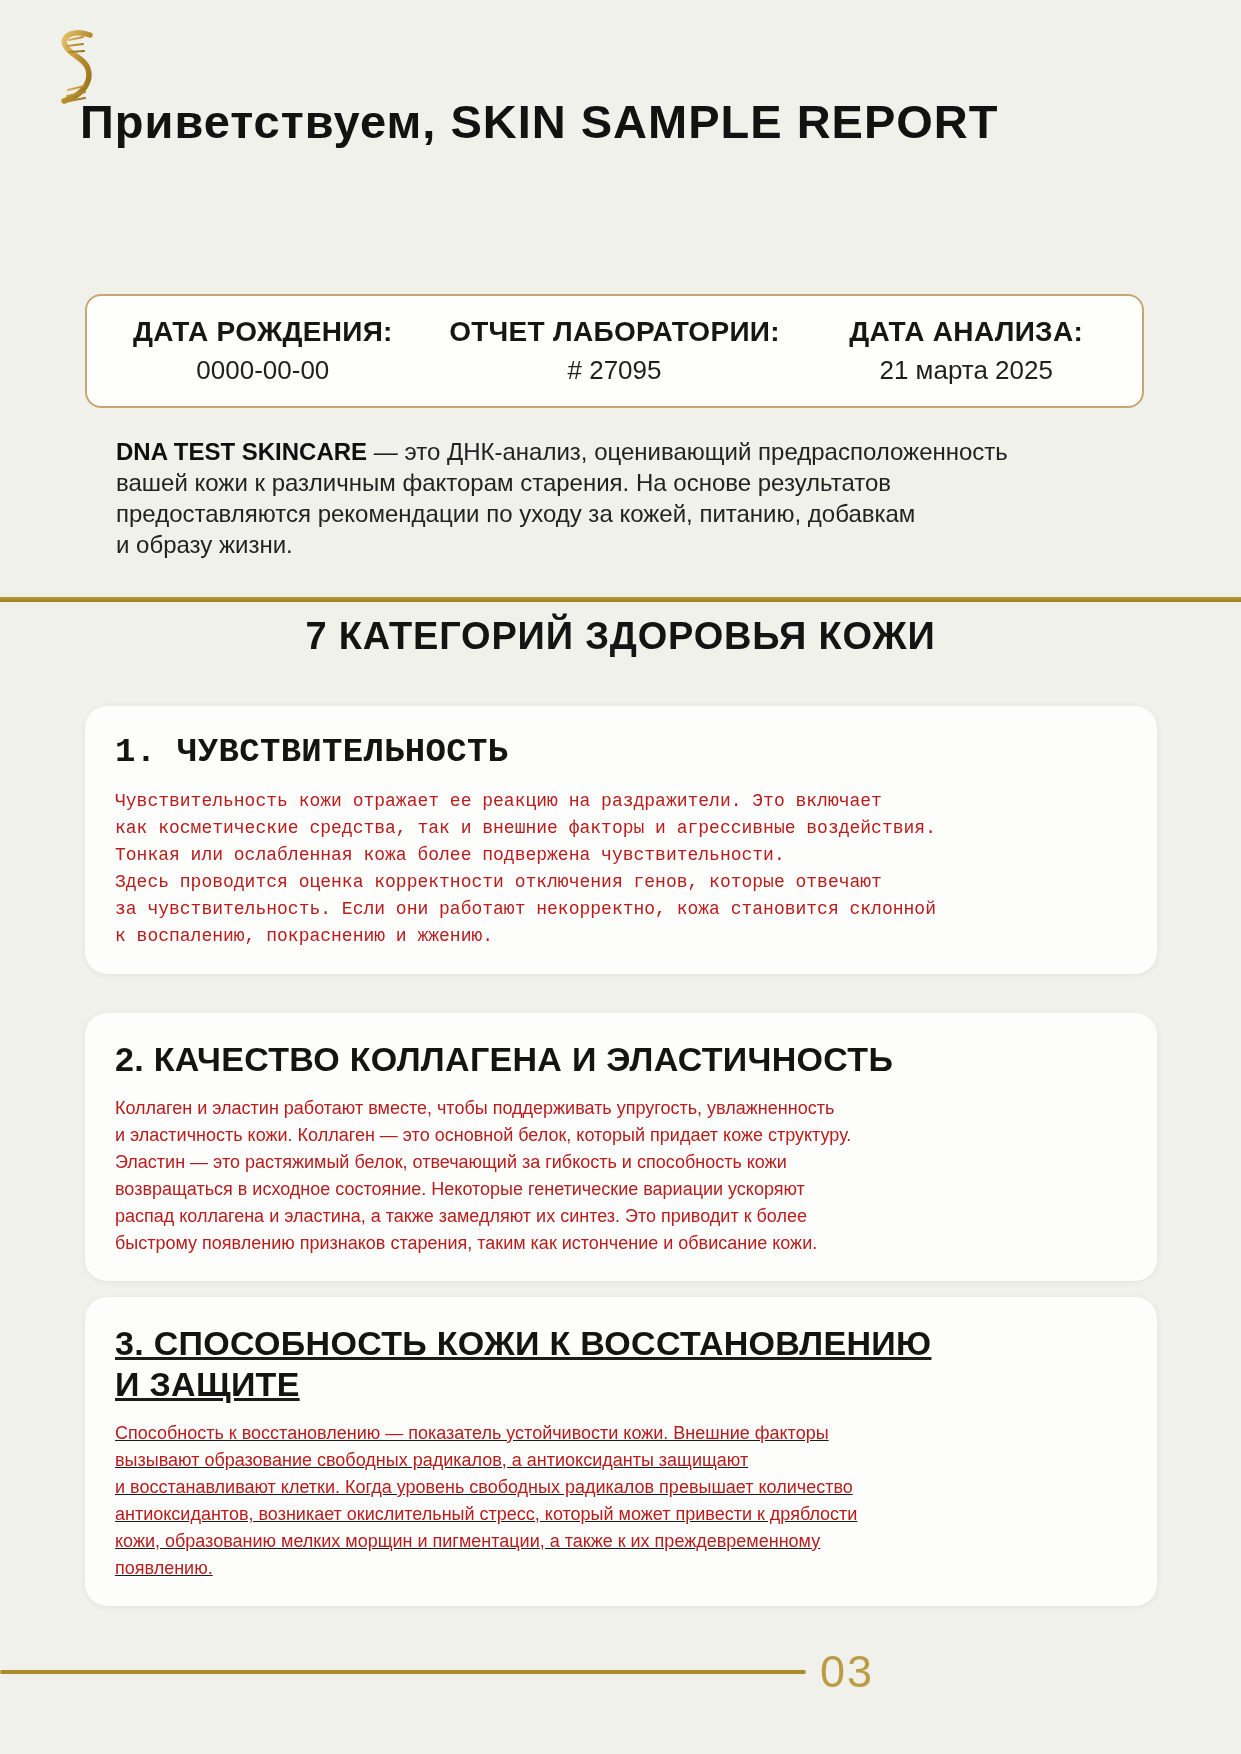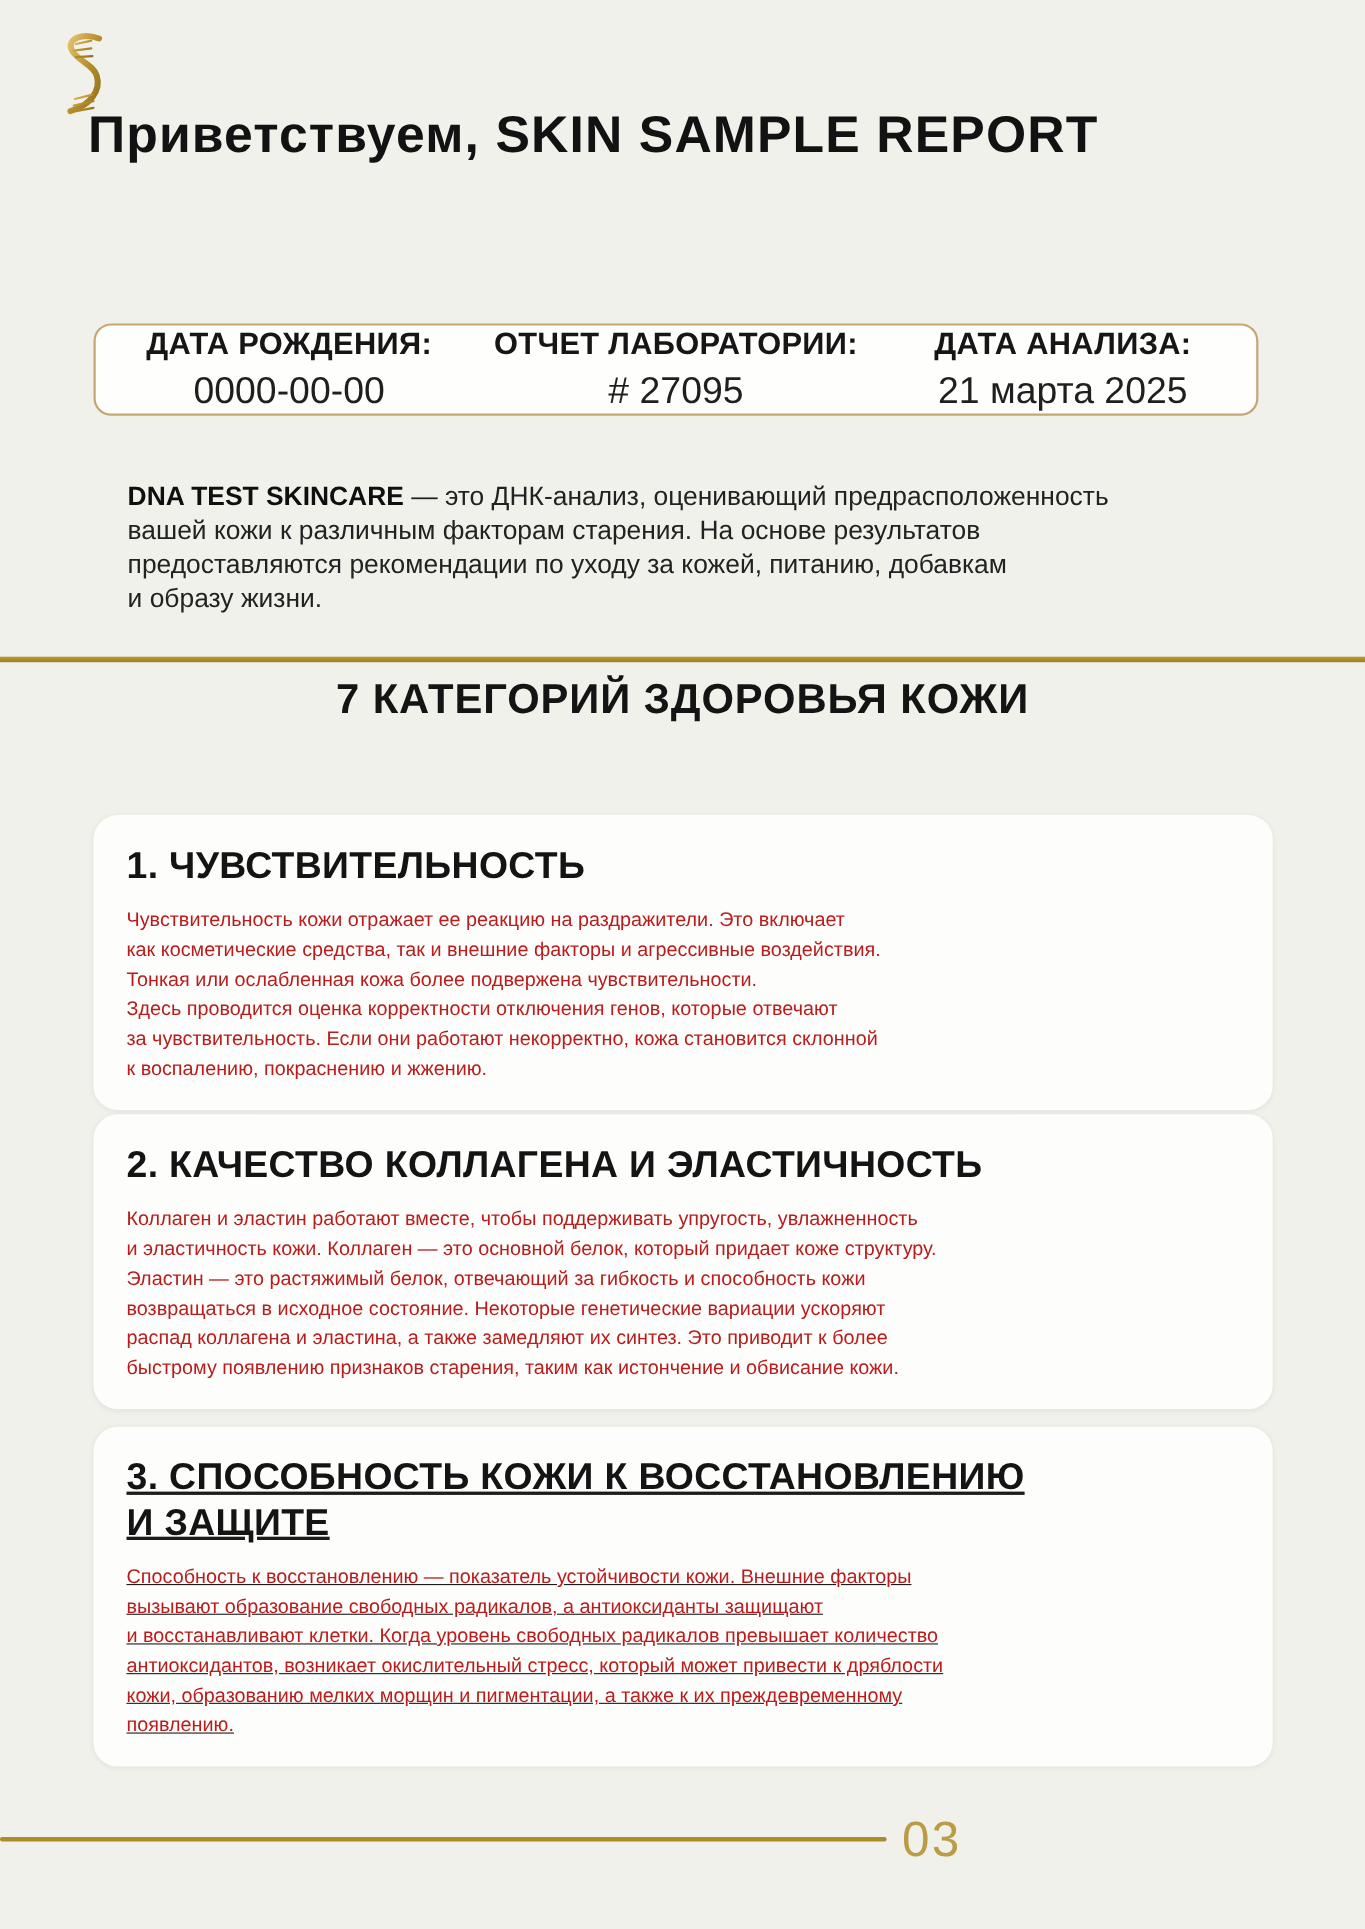--- a/index.html
+++ b/index.html
@@ -19,28 +19,28 @@
     white-space:nowrap;
   }
   .subtitle{
     position:absolute;left:80px;top:160px;
     font-size:30px;font-weight:bold;line-height:38px;color:#141414;
     white-space:pre-line;
   }
 
   
   .info-box{
-    position:absolute;left:85px;top:294px;width:1059px;height:84px;
+    position:absolute;left:85px;top:294px;width:1059px;height:114px;
     box-sizing:border-box;background:#fefefc;
     border:2px solid #c9a572;border-radius:16px;
     display:flex;align-items:center;
   }
   .info-field{flex:1 1 0;text-align:center;}
   .info-label{font-size:28px;font-weight:bold;color:#161616;letter-spacing:0.3px;}
-  .info-value{font-size:34px;margin-top:7px;color:#1f1f1f;}
+  .info-value{font-size:26px;margin-top:7px;color:#1f1f1f;}
 
   
   .intro{
     position:absolute;left:116px;top:436px;width:1000px;margin:0;
     font-size:24px;line-height:31px;color:#222;
     white-space:pre-line;
   }
   .intro b{color:#0f0f0f;}
 
   
@@ -55,21 +55,21 @@
     text-align:center;font-size:38px;font-weight:bold;letter-spacing:0.8px;color:#141414;
   }
 
   
   .card{
     position:absolute;left:85px;width:1072px;box-sizing:border-box;
     background:#fdfdfb;border-radius:22px;
     padding:26px 30px 24px 30px;
     box-shadow:0 1px 5px rgba(110,110,95,0.10);
   }
-  .card-1{top:741px;min-height:265px;}
+  .card-1{top:706px;min-height:265px;font-family:Liberation Mono, monospace;}
   .card-2{top:1013px;min-height:257px;}
   .card-3{top:1297px;min-height:283px;text-decoration:underline;}
   .card-title{
     margin:0;font-size:34px;line-height:41px;font-weight:bold;
     letter-spacing:0.3px;color:#141414;white-space:pre-line;
   }
   .card-body{
     margin:15px 0 0 0;font-size:18px;line-height:27px;color:#b91c1c;
     white-space:pre-line;
   }

